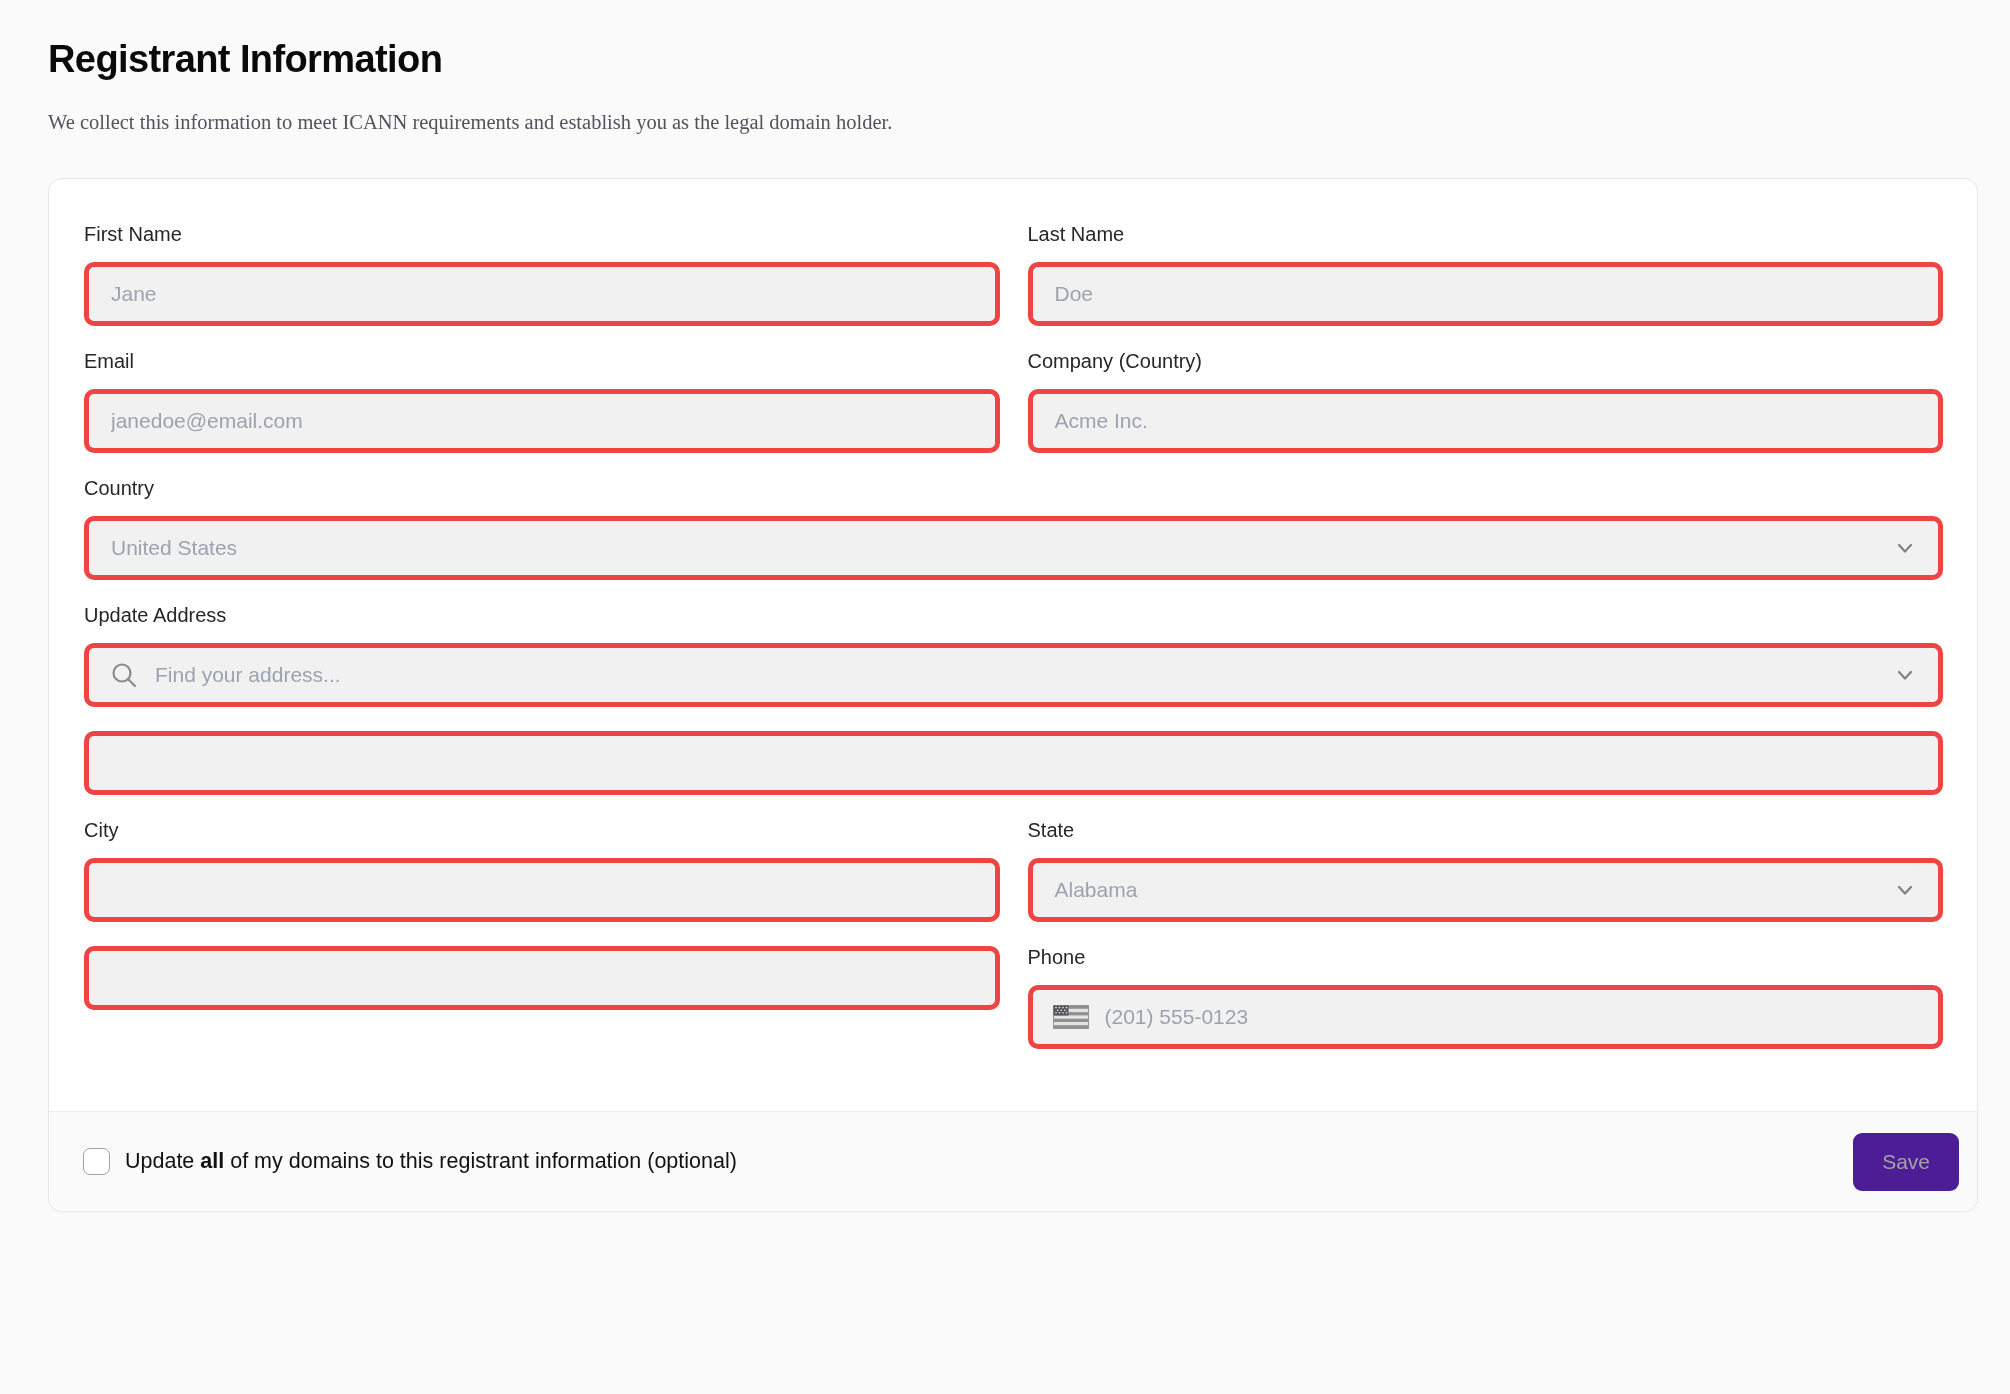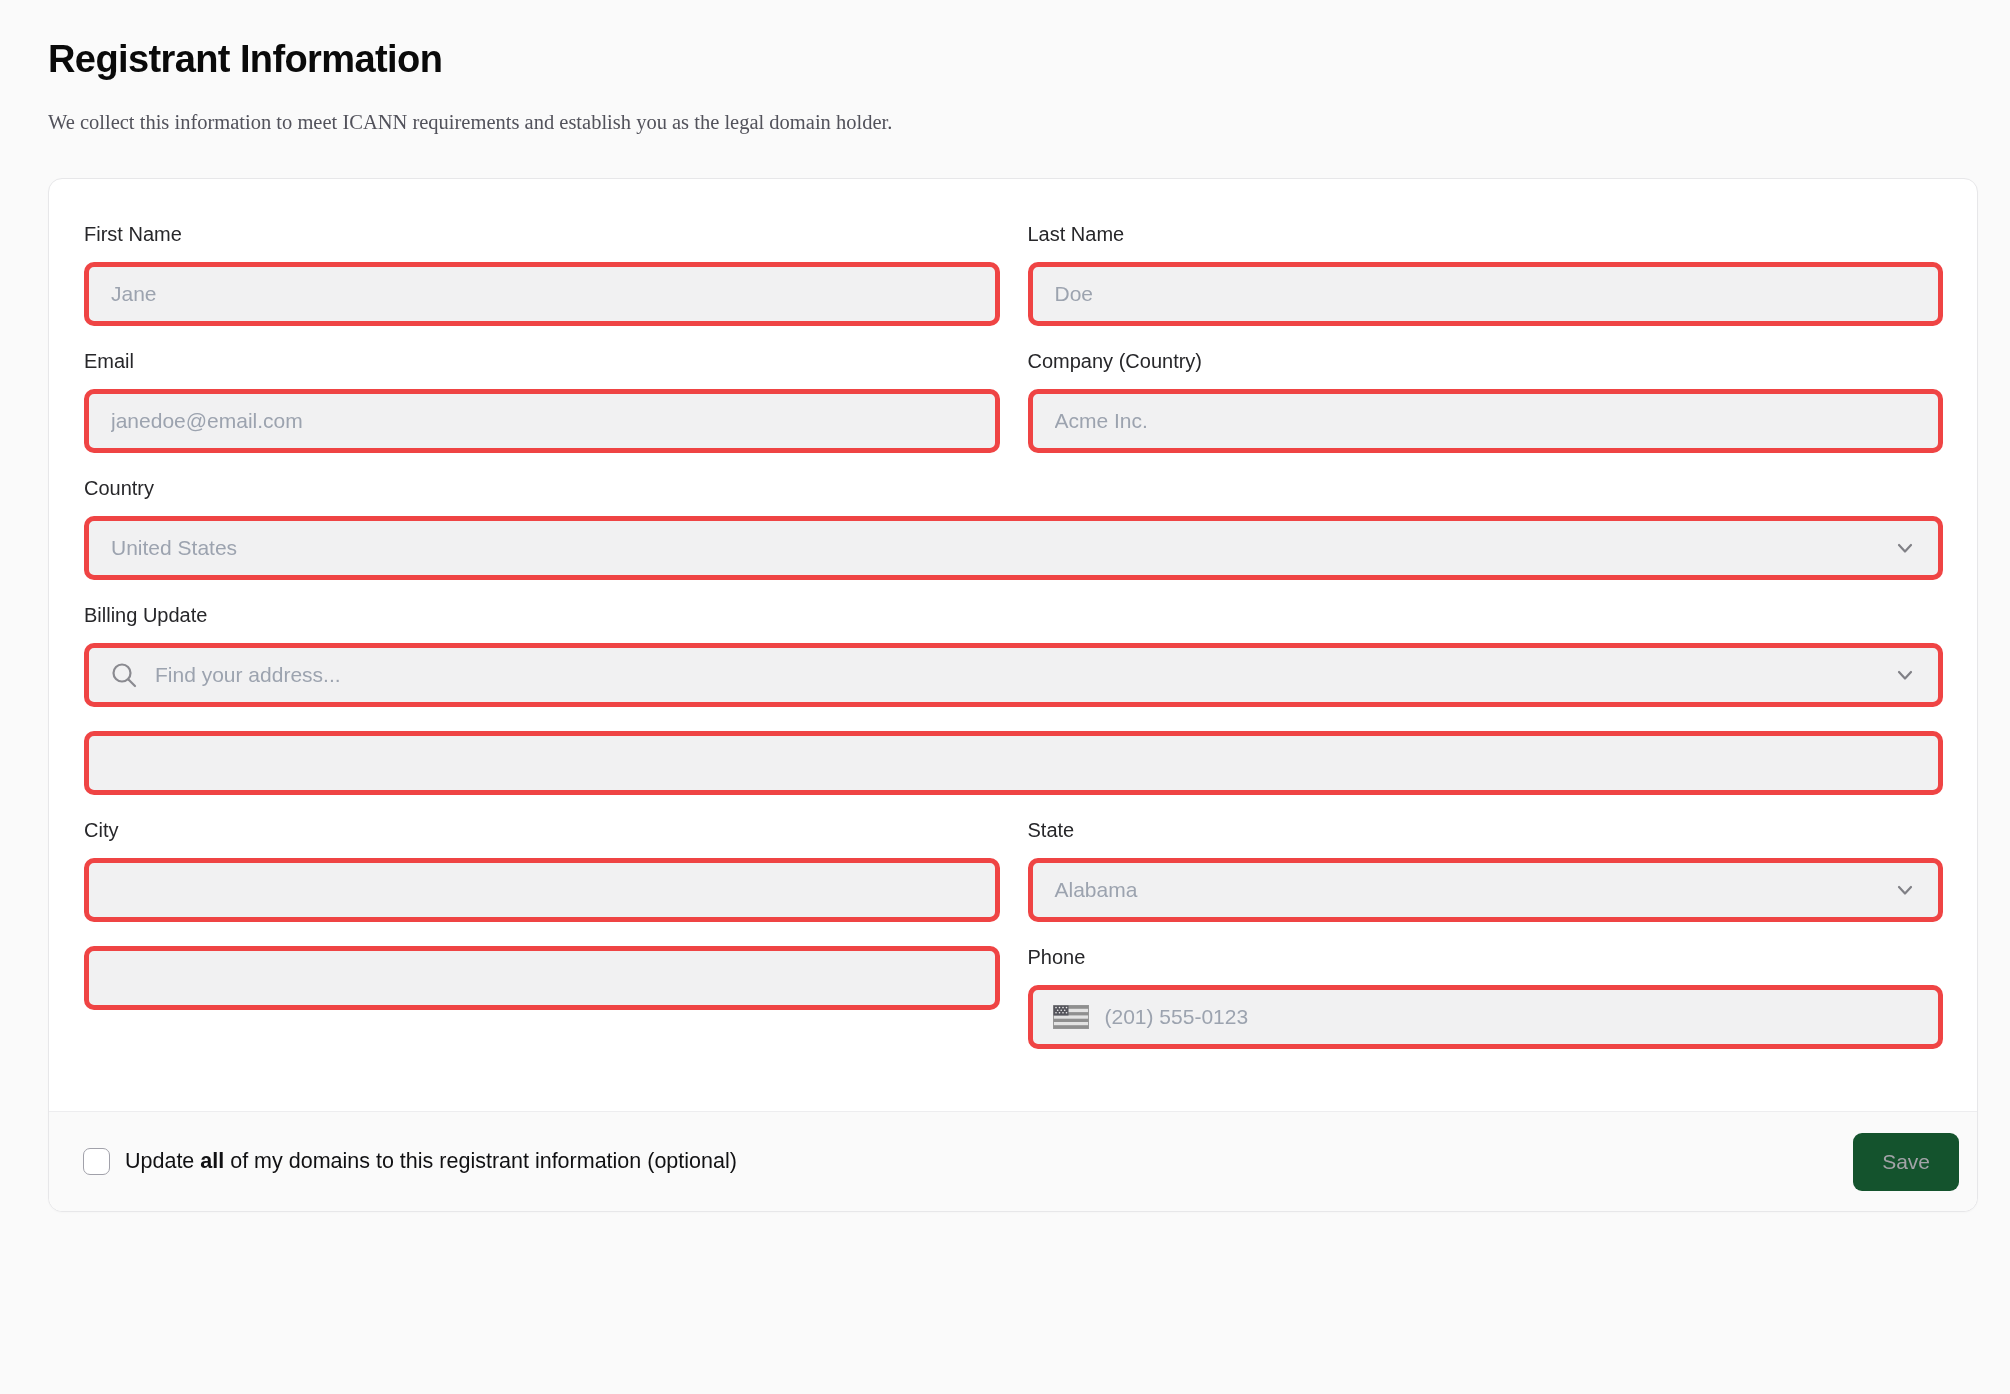--- a/index.html
+++ b/index.html
@@ -123,21 +123,21 @@
     border-radius: 7px;
     background: #ffffff;
     margin-right: 15px;
     cursor: pointer;
   }
   .update-all .bold { font-weight: 700; }
   .save-button {
     margin-left: 30px;
     height: 58px;
     padding: 0 29px;
-    background: #14532d;
+    background: #4c1d95;
     color: #a3a3a8;
     border: none;
     border-radius: 9px;
     font-size: 21px;
     font-family: "Liberation Sans", sans-serif;
     cursor: default;
   }
 </style>
 </head>
 <body>
@@ -181,21 +181,21 @@
               <svg width="26" height="26" viewBox="0 0 26 26" fill="none">
                 <polyline points="7,10 13,16.5 19,10" stroke="#808086" stroke-width="2.2" stroke-linecap="round" stroke-linejoin="round"></polyline>
               </svg>
             </span>
           </div>
         </div>
       </div>
 
       <div class="row single">
         <div class="field">
-          <label>Billing Update</label>
+          <label>Update Address</label>
           <div class="input-wrap">
             <span class="icon">
               <svg width="30" height="30" viewBox="0 0 30 30" fill="none">
                 <circle cx="13" cy="13" r="8.5" stroke="#8a8a90" stroke-width="2.2"></circle>
                 <line x1="19.5" y1="19.5" x2="26" y2="26" stroke="#8a8a90" stroke-width="2.2" stroke-linecap="round"></line>
               </svg>
             </span>
             <input class="inner-input" type="text" placeholder="Find your address..." style="">
             <span class="icon">
               <svg width="26" height="26" viewBox="0 0 26 26" fill="none">

